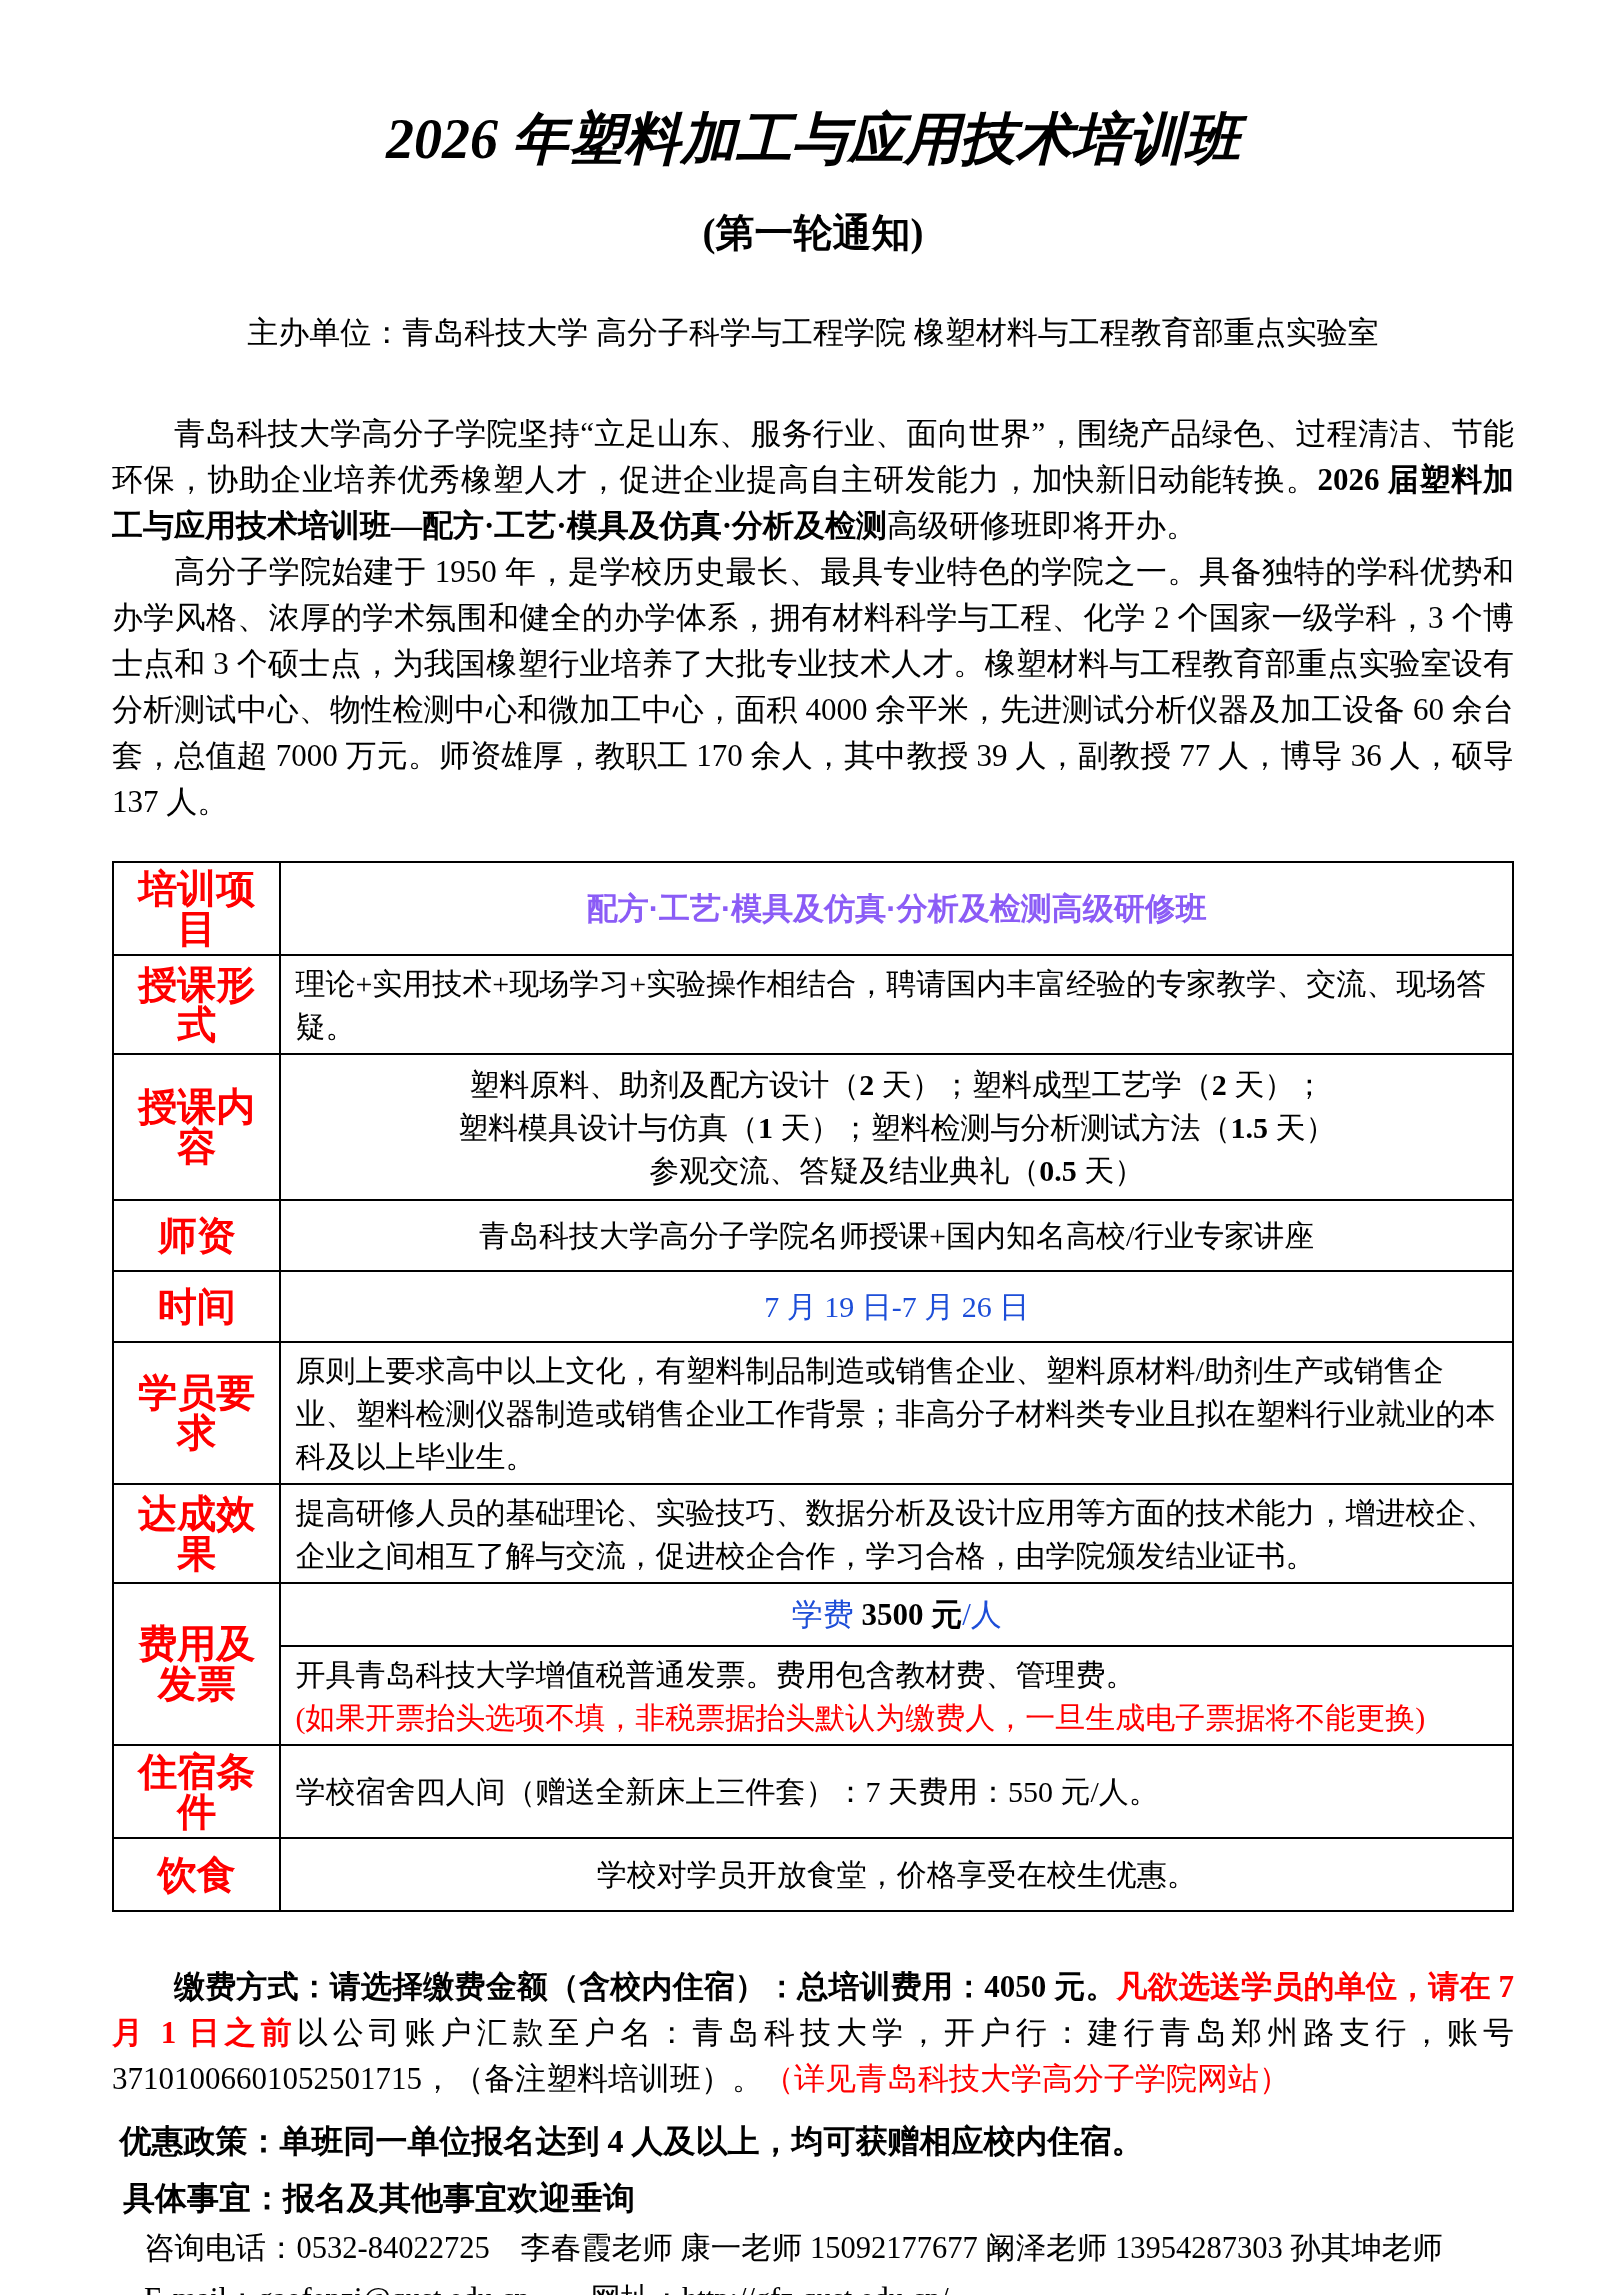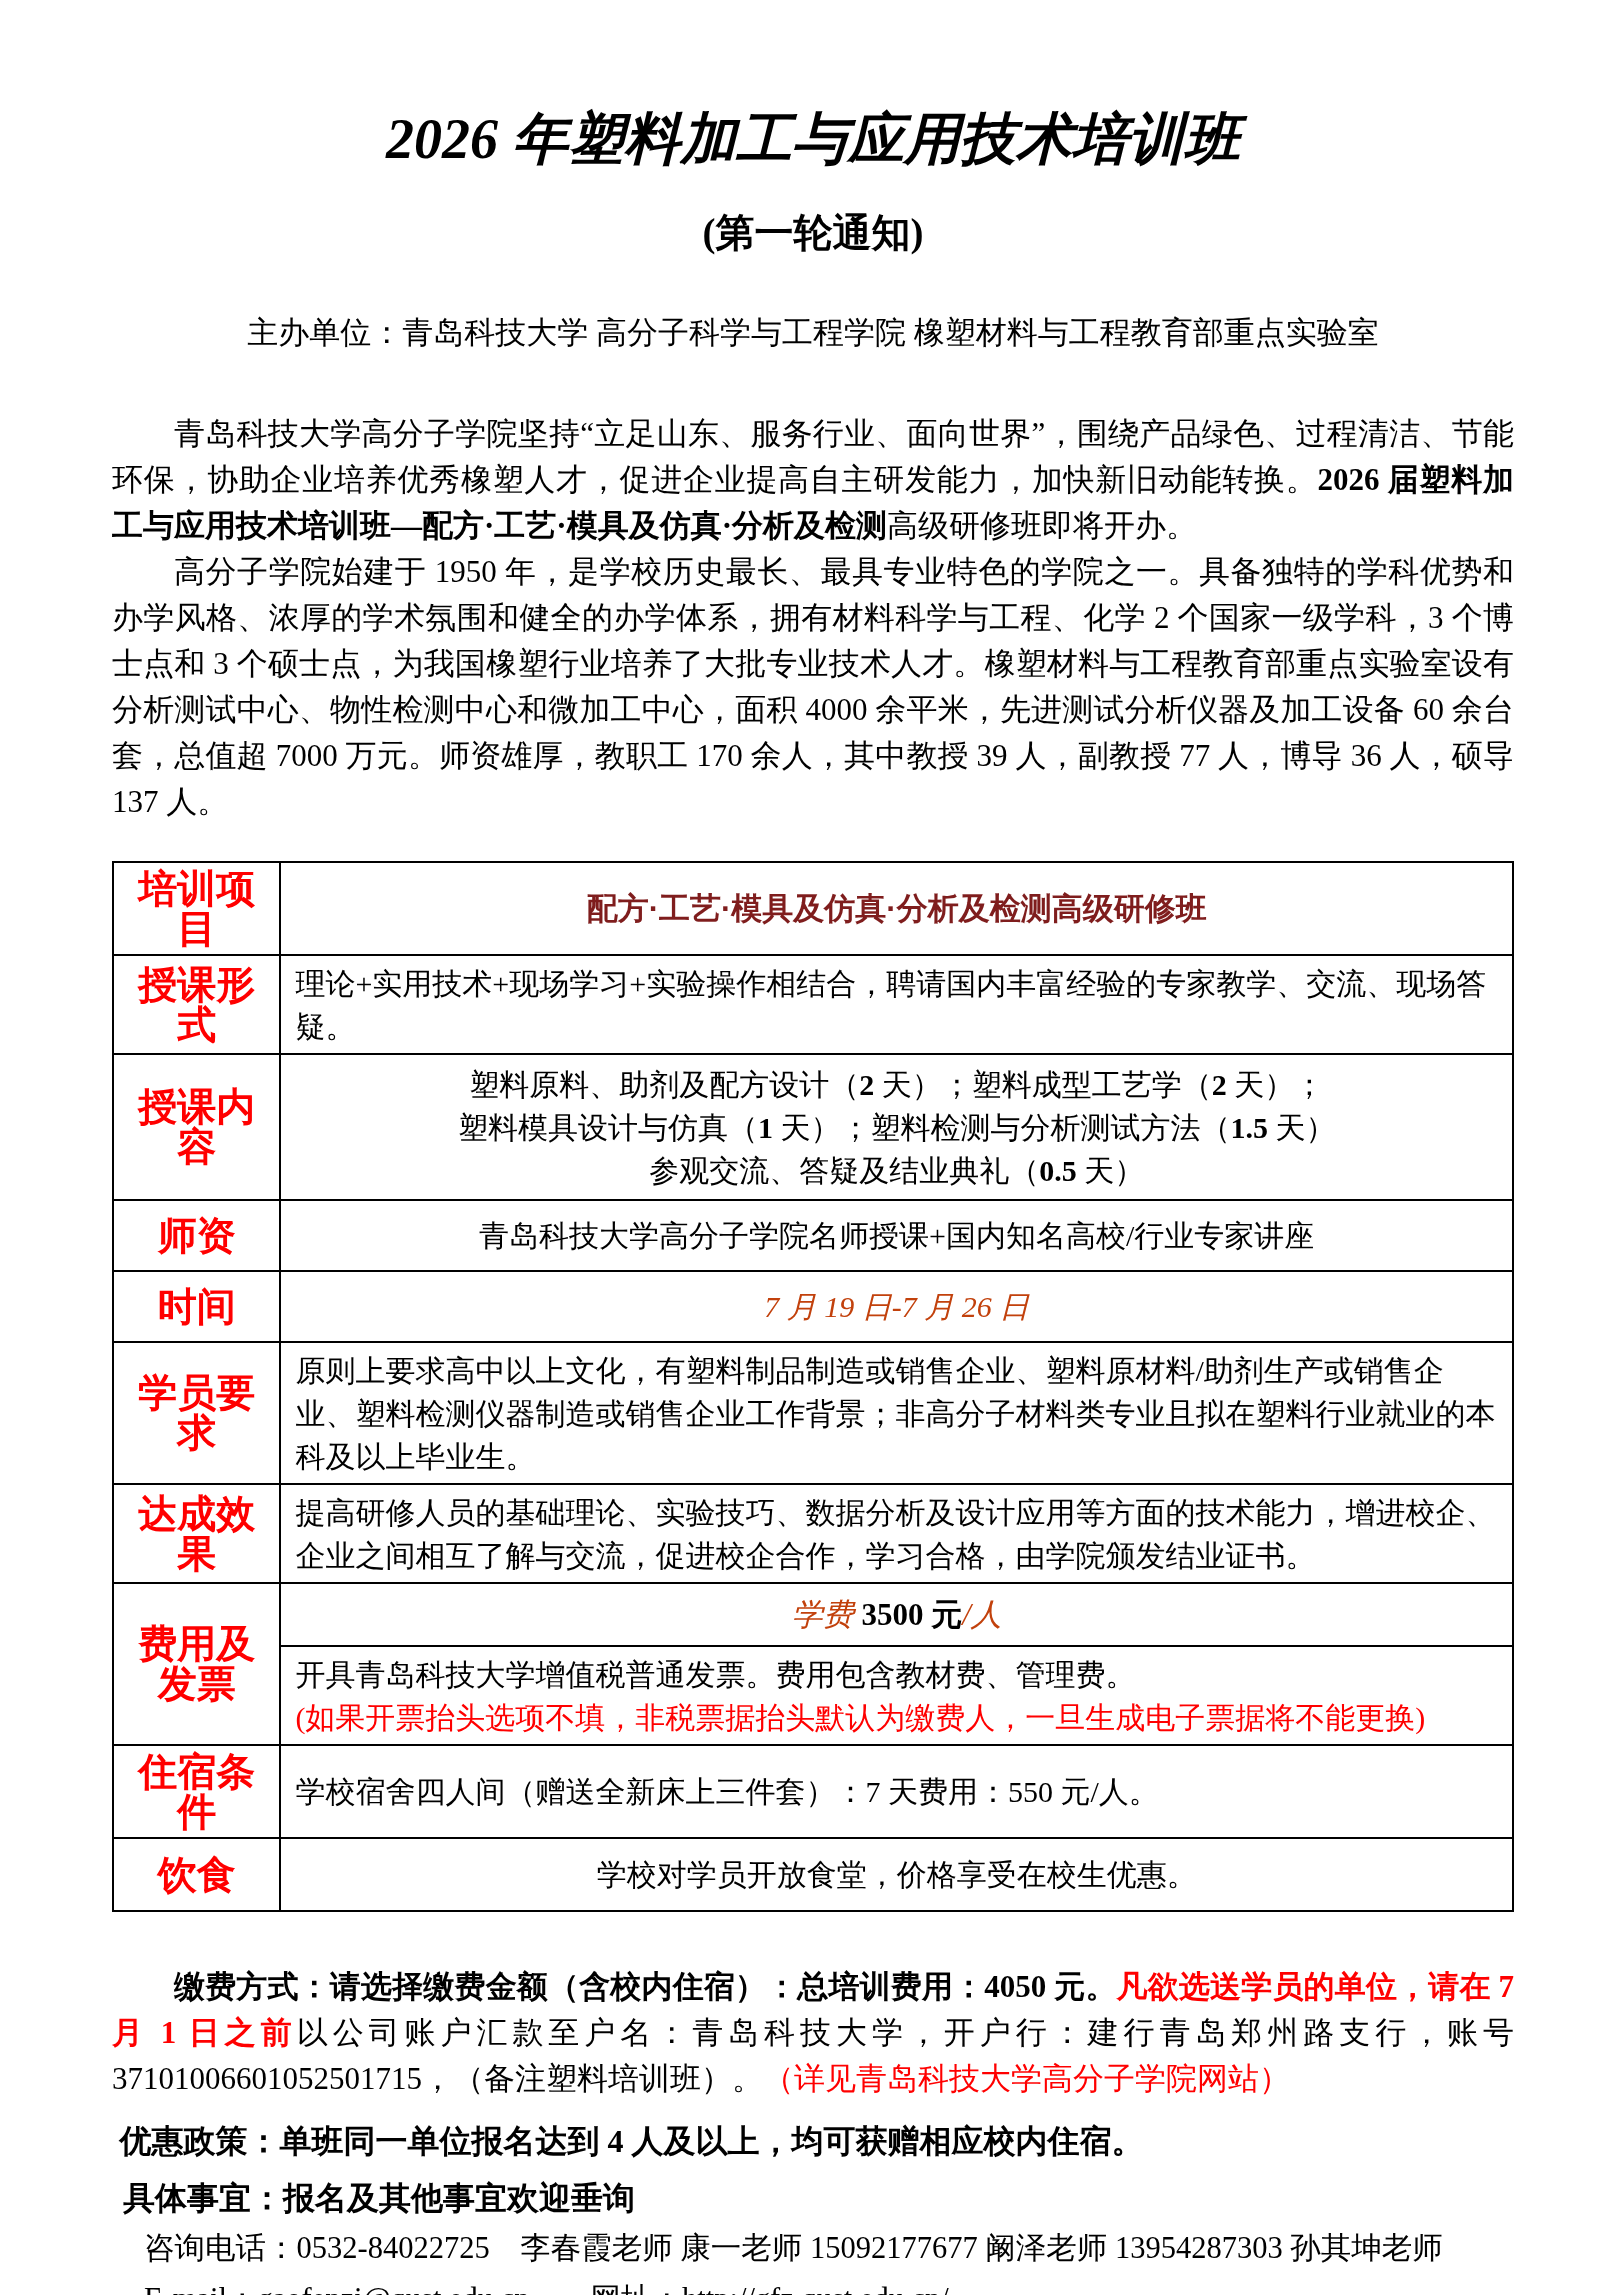--- a/index.html
+++ b/index.html
@@ -69,26 +69,26 @@
     line-height:40px;
     padding:5.5px 8.7px;
   }
   td.val{
     font-size:30px;
     line-height:43px;
     padding:5.5px 14px;
   }
   td.center{text-align:center;}
   .blue-strong{
-    color:#7f1d1d;
+    color:#8b5cf6;
     font-weight:bold;
     font-family:"Liberation Sans","DejaVu Sans",sans-serif;
     font-size:31px;
   }
-  .blue{color:#c2410c;font-style:italic;}
+  .blue{color:#1d4ed8;}
   .red{color:#FF0000;}
   .r-project{height:52px;}
   .r-form{height:61px;}
   .r-content{height:133px;}
   .r-faculty{height:58px;}
   .r-time{height:58px;}
   .r-tuition{height:50px;}
   .r-stay{height:63px;}
   .r-dining{height:60px;}
   .tuition-line{font-size:31px;}

